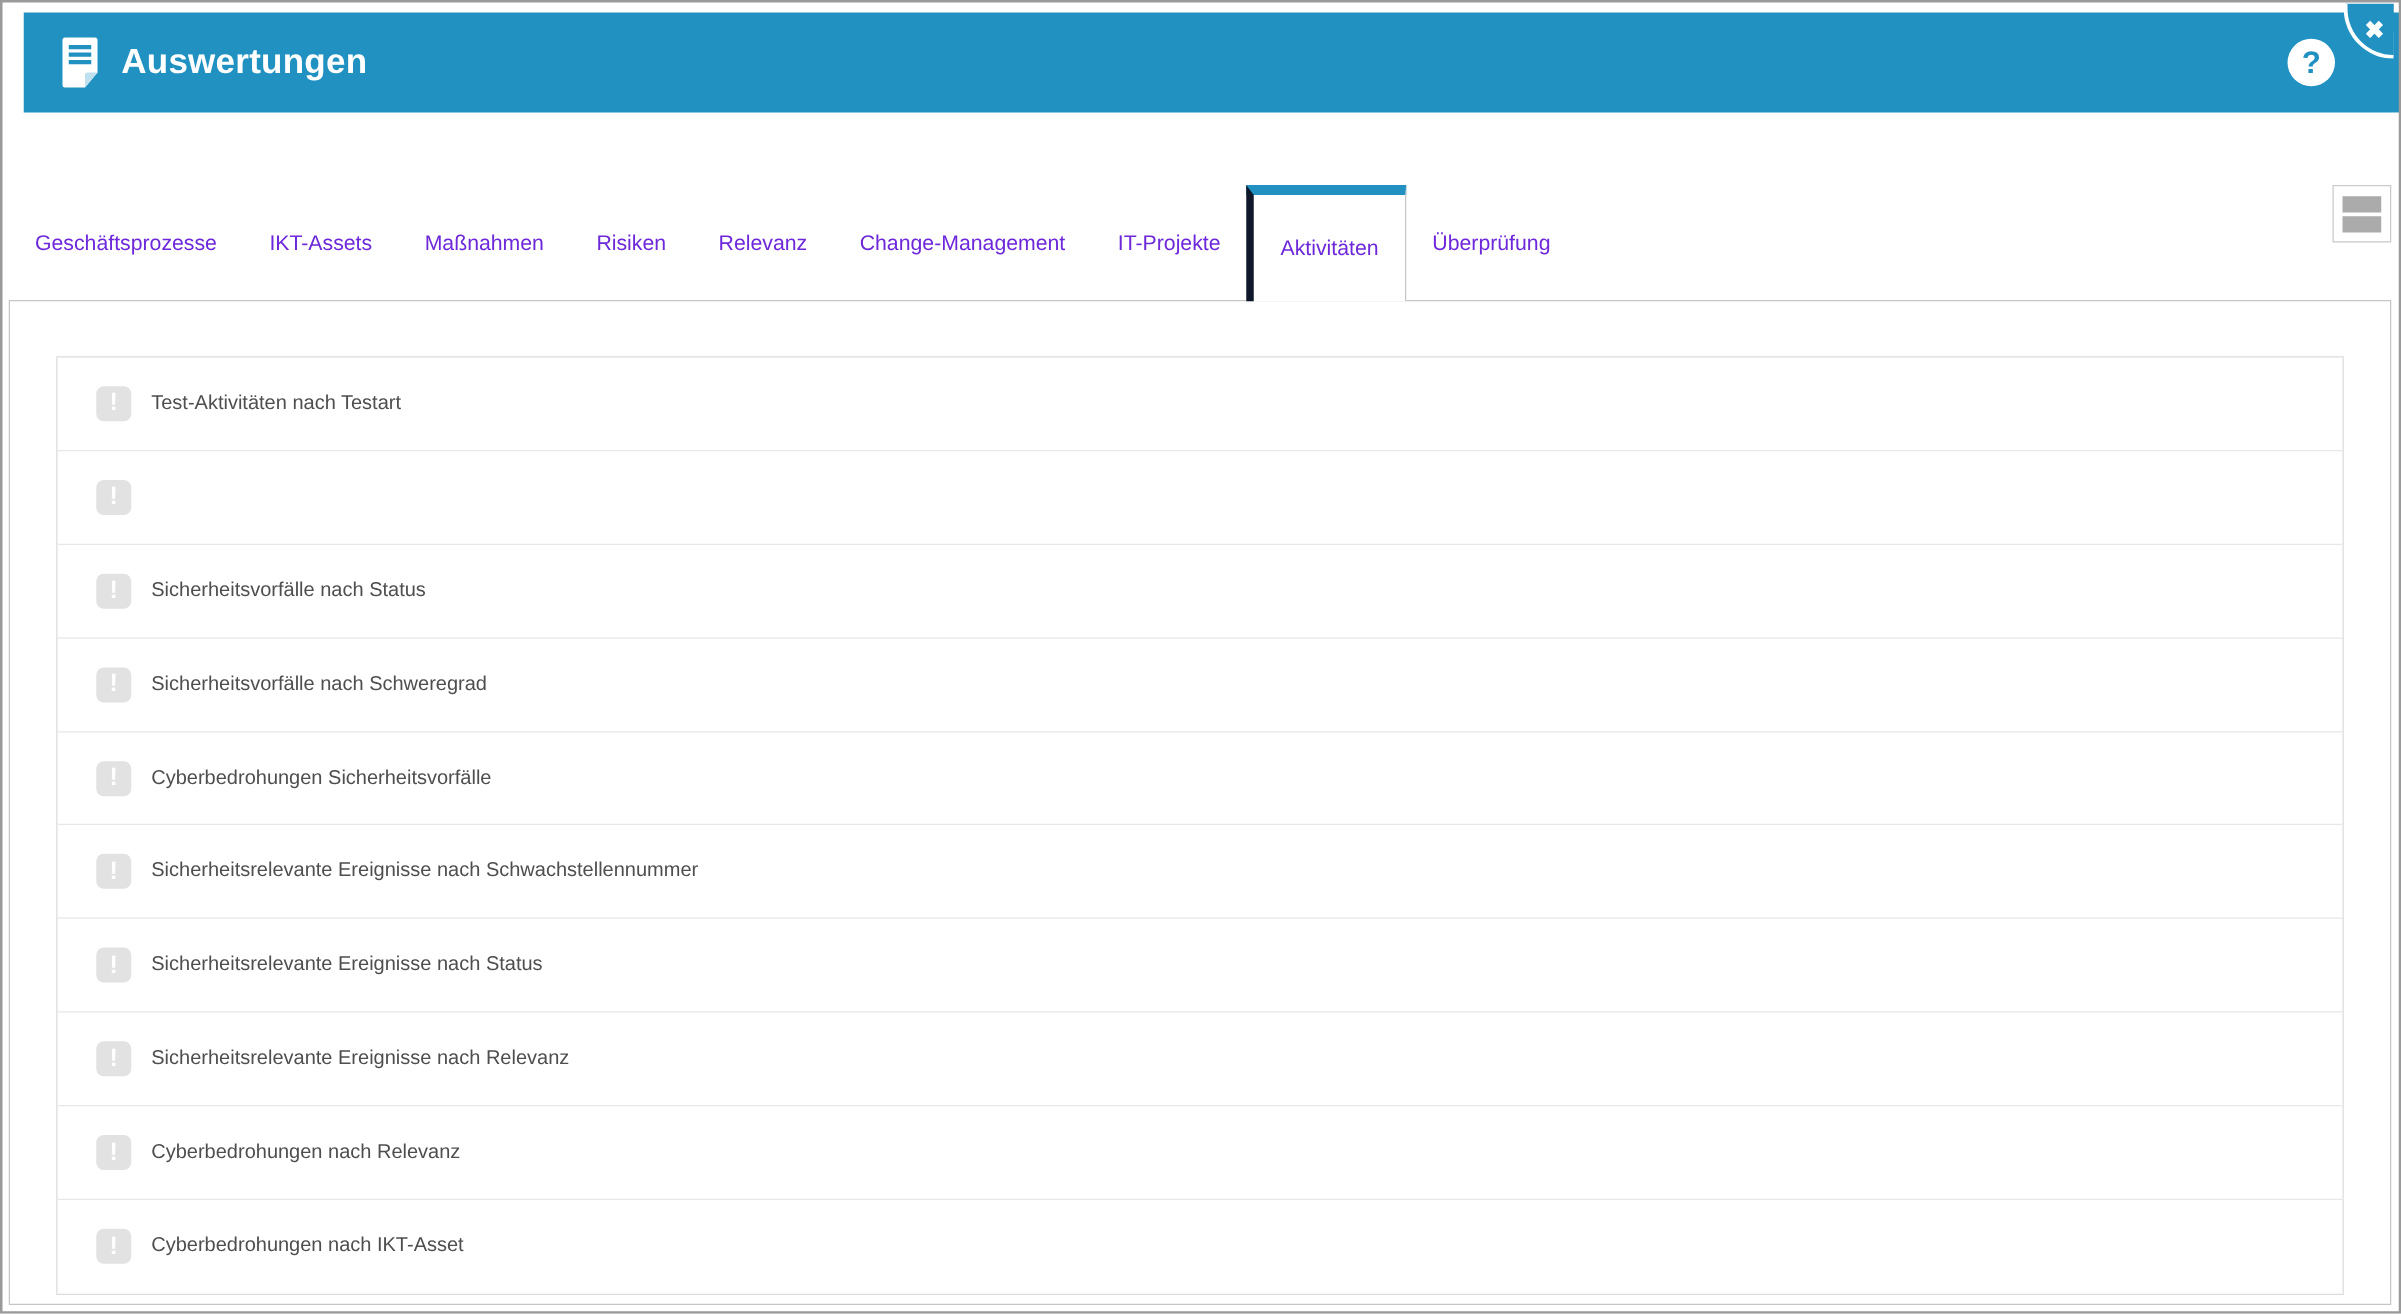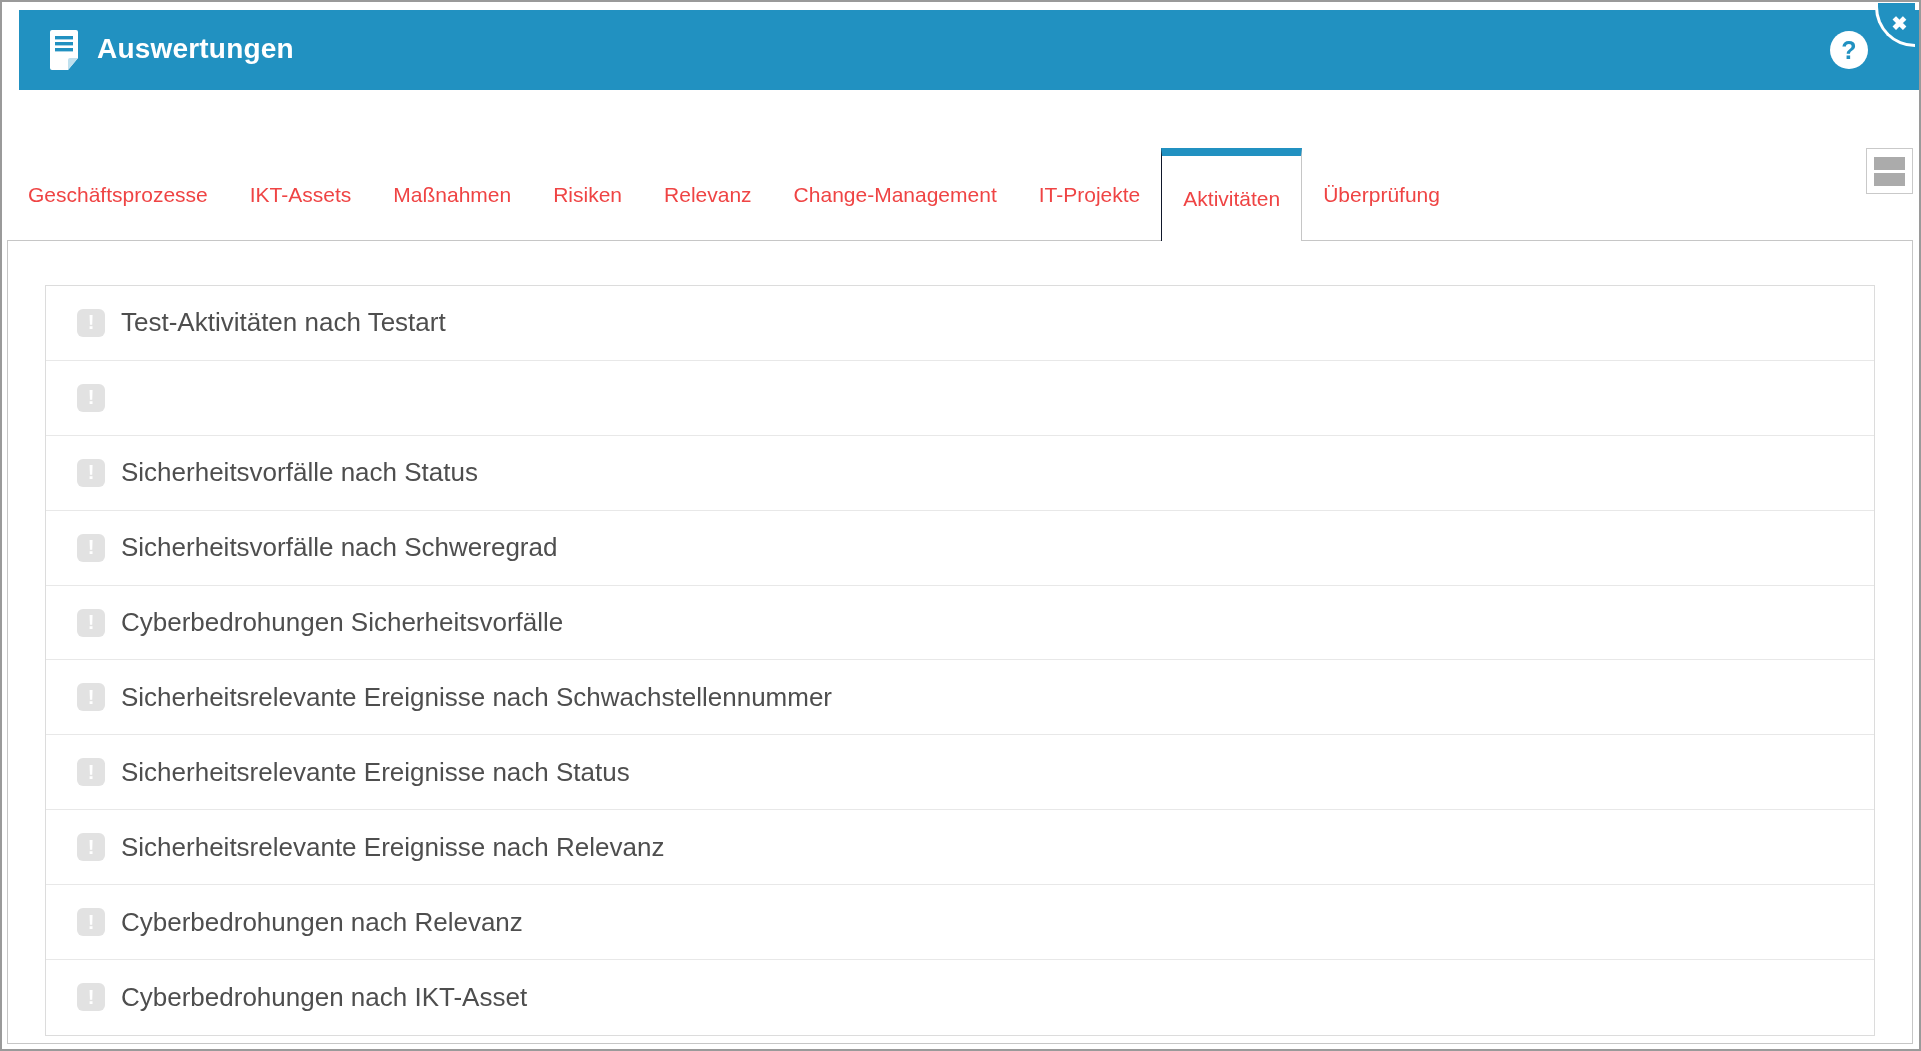--- a/index.html
+++ b/index.html
@@ -38,26 +38,26 @@
     display:flex; align-items:center; justify-content:center;
     padding-left:6px; box-sizing:border-box; cursor:pointer; z-index:40;
   }
   
   .tabbar {
     position:absolute; left:7px; top:148px; height:93px;
     display:flex; align-items:stretch; z-index:10;
   }
   .tab {
     display:flex; align-items:center; padding:0 21px;
-    font-size:21px; color:#ef4444; cursor:pointer; white-space:nowrap;
+    font-size:17px; color:#6d28d9; cursor:pointer; white-space:nowrap;
     box-sizing:border-box; background:transparent;
   }
   .tab.active {
     background:#ffffff;
-    border-left:1px solid #0f172a; border-right:1px solid #c6c6c6;
+    border-left:6px solid #0f172a; border-right:1px solid #c6c6c6;
     border-top:8px solid var(--accent);
   }
   .view-toggle {
     position:absolute; top:148px; right:8px; width:47px; height:46px;
     background:#ffffff; border:1px solid #c9c9c9; box-sizing:border-box;
     display:flex; flex-direction:column; align-items:center; justify-content:center;
     gap:3px; cursor:pointer; z-index:10;
   }
   .view-toggle .bar { width:31px; height:13px; background:#ababab; }
   
@@ -72,21 +72,21 @@
   .report-row {
     height:74.9px; display:flex; align-items:center; padding-left:31px;
     border-bottom:1px solid #e8e8e8; cursor:pointer; box-sizing:border-box;
   }
   .report-row:last-child { border-bottom:none; }
   .report-icon {
     width:28px; height:28px; min-width:28px; border-radius:6px; background:#e2e2e2;
     color:#ffffff; font-weight:bold; font-size:20px;
     display:flex; align-items:center; justify-content:center;
   }
-  .report-label { margin-left:16px; font-size:26px; color:#4e4e4e; }
+  .report-label { margin-left:16px; font-size:16px; color:#4e4e4e; }
 </style>
 </head>
 <body>
 
 <div class="titlebar">
   <svg class="doc-icon" viewBox="0 0 30 42" aria-hidden="true">
     <path d="M3 1 h24 a2 2 0 0 1 2 2 v26 l-10 12 h-16 a2 2 0 0 1 -2 -2 v-36 a2 2 0 0 1 2 -2 z" fill="#ffffff"></path>
     <path d="M29 29 l-10 12 v-10 a2 2 0 0 1 2 -2 z" fill="#bfe0ee"></path>
     <rect x="6" y="7" width="18" height="3.4" fill="#2191c1"></rect>
     <rect x="6" y="13" width="18" height="3.4" fill="#2191c1"></rect>

